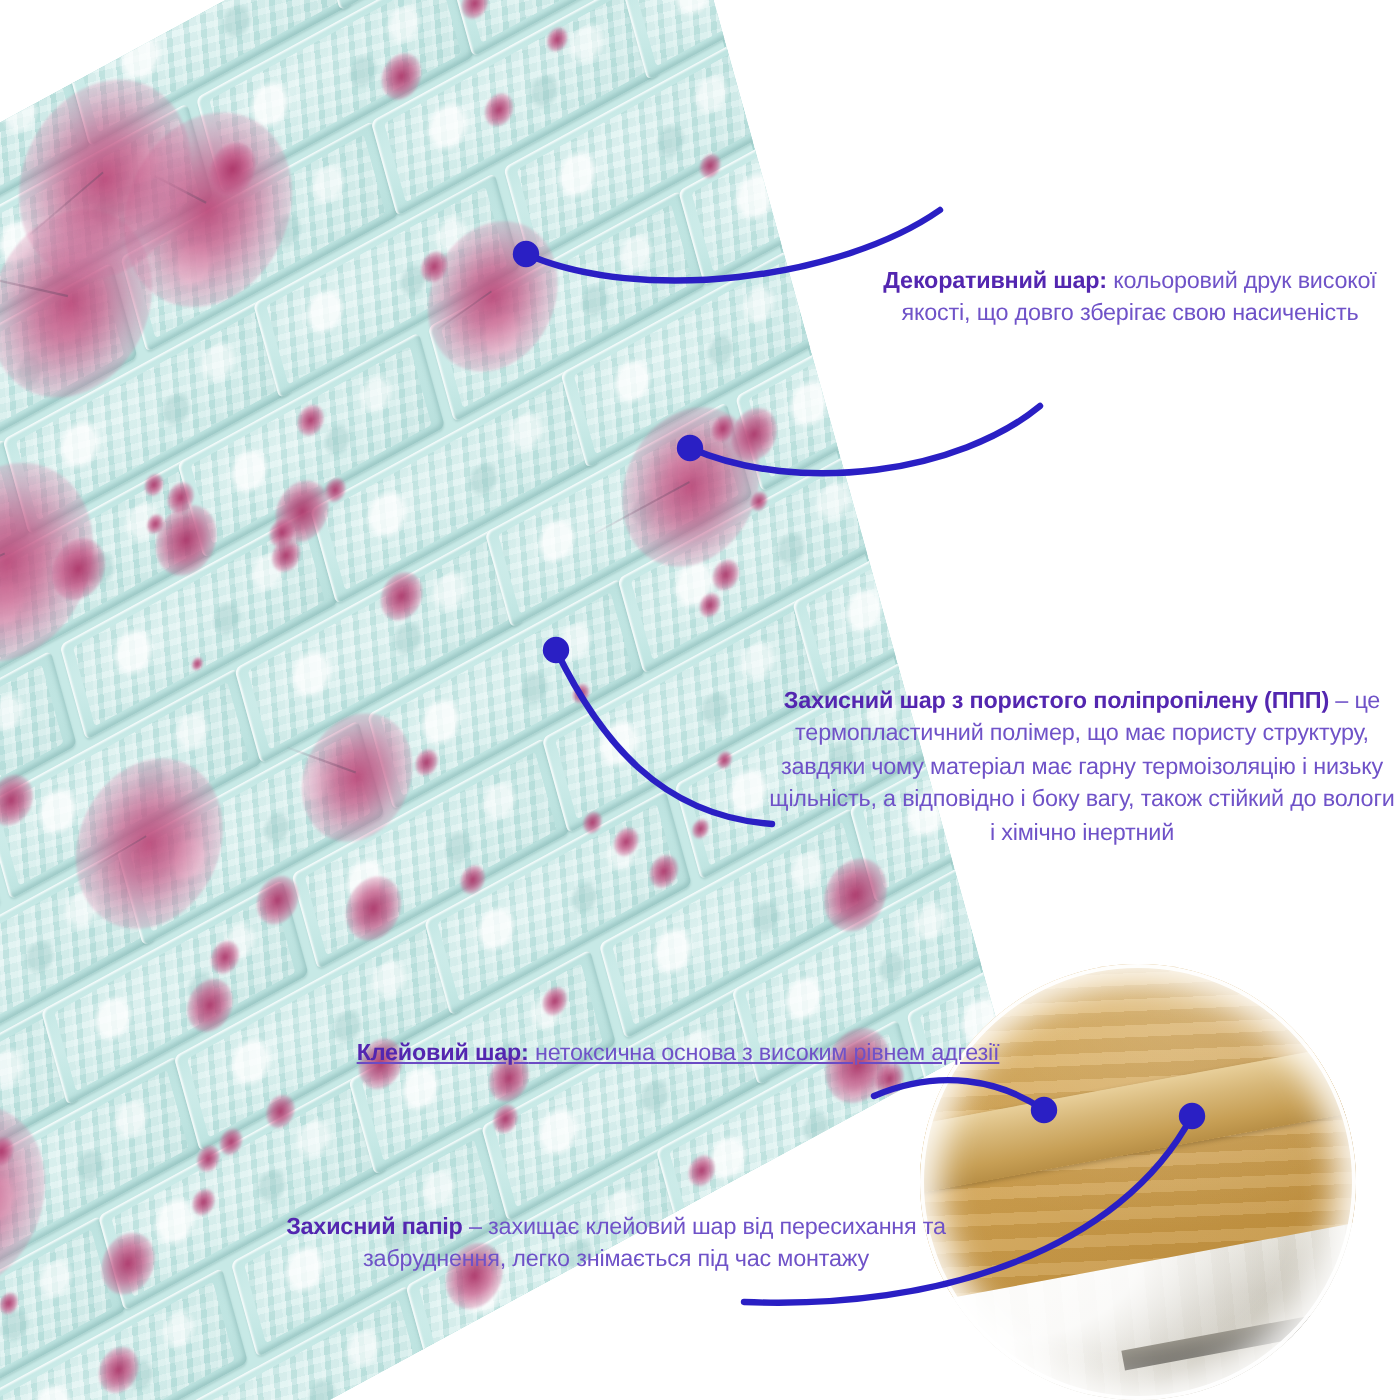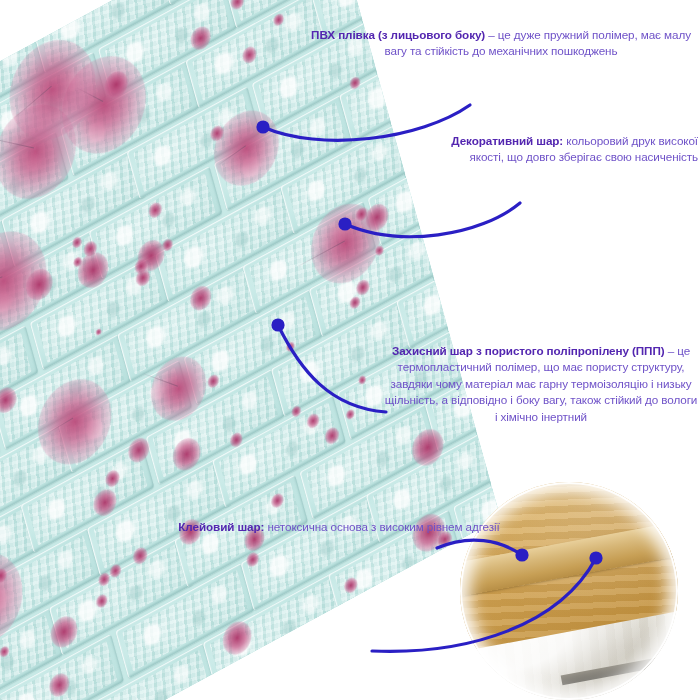--- a/index.html
+++ b/index.html
@@ -16,23 +16,23 @@
     color:#6b4bc4;
     font-size:11.7px;
     line-height:16.4px;
     text-align:center;
     letter-spacing:-0.1px;
   }
   .note b{color:#5326b0;font-weight:bold;}
   .note .reg{color:#6f52c8;}
 
   #note-pvc{left:306px;top:27px;width:390px;}
-  #note-decor{left:432px;top:133px;width:266px;text-align:right;}
+  #note-decor{left:432px;top:133px;width:266px;}
   #note-ppp{left:384px;top:343px;width:314px;}
-  #note-glue{left:176px;top:519px;width:326px;}
+  #note-glue{left:176px;top:519px;width:326px;text-decoration:underline;}
   #note-paper{left:126px;top:606px;width:364px;}
 
   
   #lines{position:absolute;left:0;top:0;width:700px;height:700px;}
 
   
   #panel-wrap{
     position:absolute;left:-215px;top:-60px;width:560px;height:640px;
     transform:rotate(-28.5deg) skewX(-13deg) scale(1.04,1.0);
     transform-origin:80% 6%;
@@ -337,30 +337,30 @@
     </g>
     <g fill="#2a1fc4" stroke="none">
       <circle id="dot-pvc" cx="263" cy="127" r="6.6"></circle>
       <circle id="dot-decor" cx="345" cy="224" r="6.6"></circle>
       <circle id="dot-ppp" cx="278" cy="325" r="6.6"></circle>
       <circle id="dot-glue" cx="522" cy="555" r="6.6"></circle>
       <circle id="dot-paper" cx="596" cy="558" r="6.6"></circle>
     </g>
   </svg>
 
-  <div class="note" id="note-pvc">
-    <b>ПВХ плівка (з лицьового боку)</b><span class="reg"> – це дуже пружний полімер, має малу вагу та стійкість до механічних пошкоджень</span>
-  </div>
 
   <div class="note" id="note-decor">
     <b>Декоративний шар:</b><span class="reg">  кольоровий друк високої якості, що довго зберігає свою насиченість</span>
   </div>
 
   <div class="note" id="note-ppp">
     <b>Захисний шар з пористого поліпропілену (ППП)</b><span class="reg"> – це термопластичний полімер, що має пористу структуру, завдяки чому матеріал має гарну термоізоляцію і низьку щільність, а відповідно і боку вагу, також стійкий до вологи і хімічно інертний</span>
   </div>
 
   <div class="note" id="note-glue">
     <b>Клейовий шар:</b><span class="reg"> нетоксична основа з високим рівнем адгезії</span>
   </div>
 
+  <div class="note" id="note-paper">
+    <b>Захисний папір</b><span class="reg"> – захищає клейовий шар від пересихання та забруднення, легко знімається під час монтажу</span>
+  </div>
 
 </div>
 
 </body></html>

